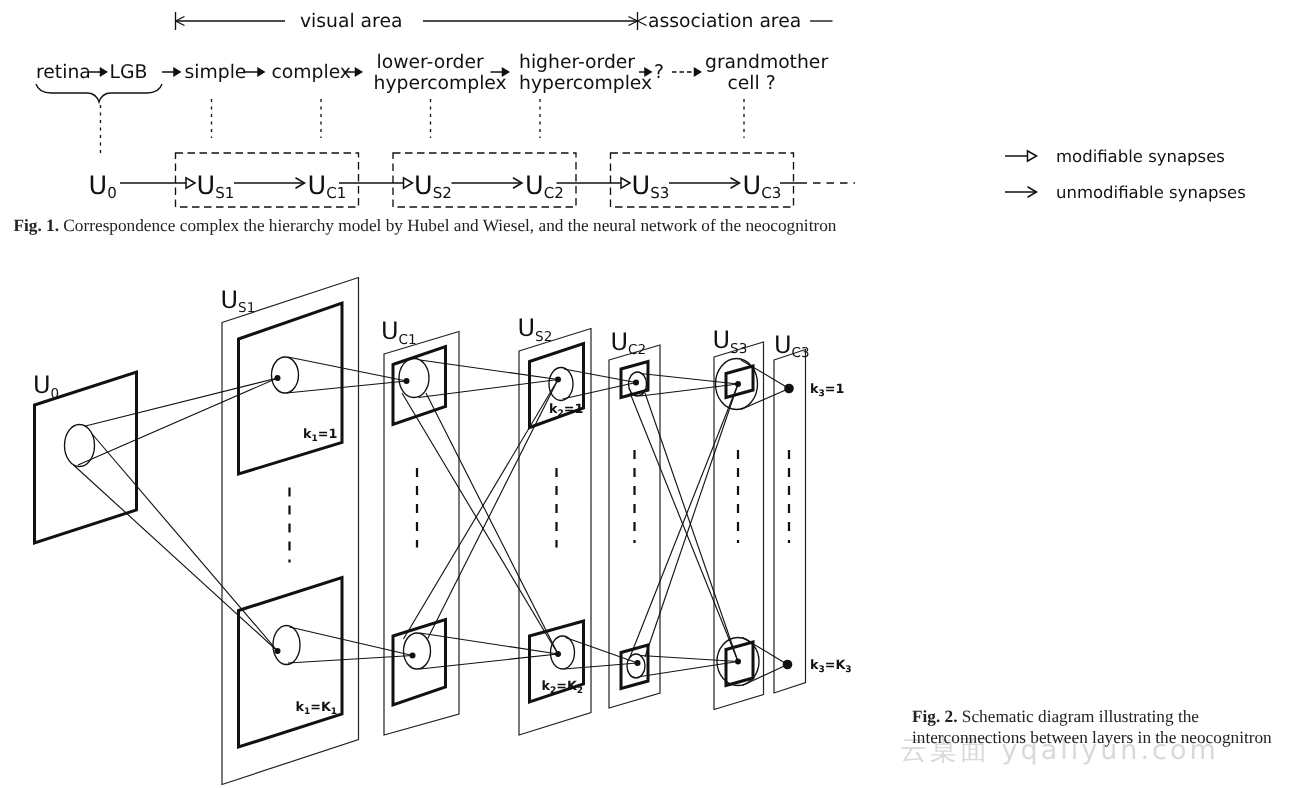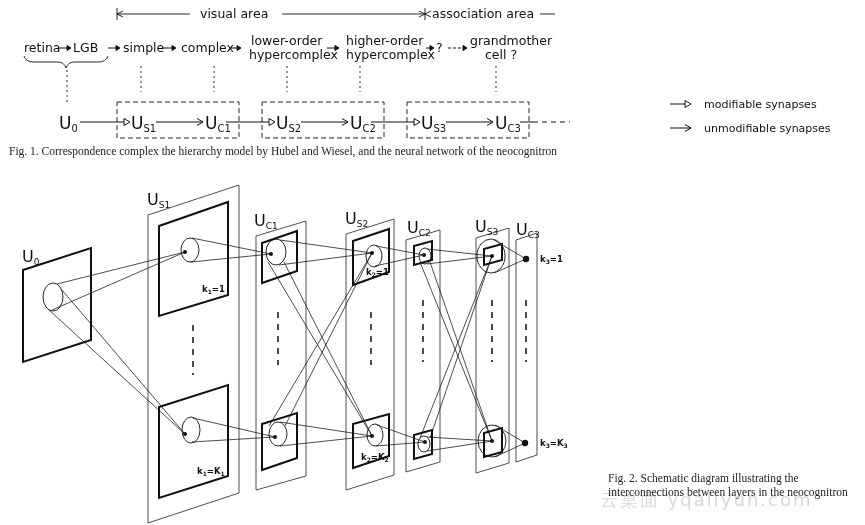--- a/index.html
+++ b/index.html
@@ -1,21 +1,21 @@
 <!DOCTYPE html>
 <html><head>
 <meta charset="utf-8">
 <style>
   html, body { margin: 0; padding: 0; background: #ffffff; }
   body { width: 865px; height: 525px; position: relative; overflow: hidden; color: #111; }
   .sans { font-family: "DejaVu Sans", sans-serif; }
   .serif { font-family: "Liberation Serif", "DejaVu Serif", serif; }
   .abs { position: absolute; }
   .cap { font-size: 11.5px; color: #222; }
-  .cap b { font-weight: normal; }
+  .cap b { font-weight: bold; }
   svg text { font-family: "DejaVu Sans", sans-serif; fill: #111; }
   .watermark { color: #d9d9d9; font-size: 18px; letter-spacing: 2px; }
 </style>
 </head>
 <body>
 
 <svg class="abs" style="left:0;top:0" width="865" height="150" viewBox="0 0 865 150">
 
   <g stroke="#111" stroke-width="0.9" fill="none">
     <line x1="117" y1="8" x2="117" y2="20"></line>

